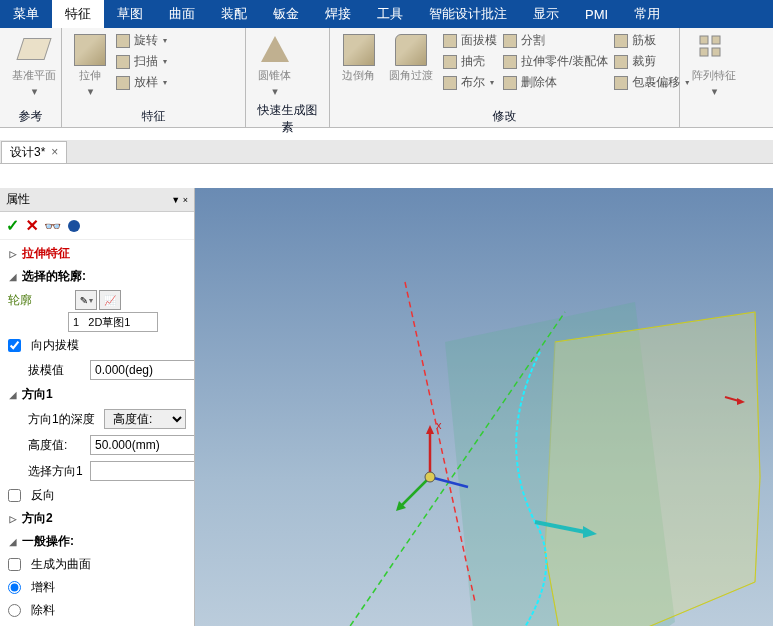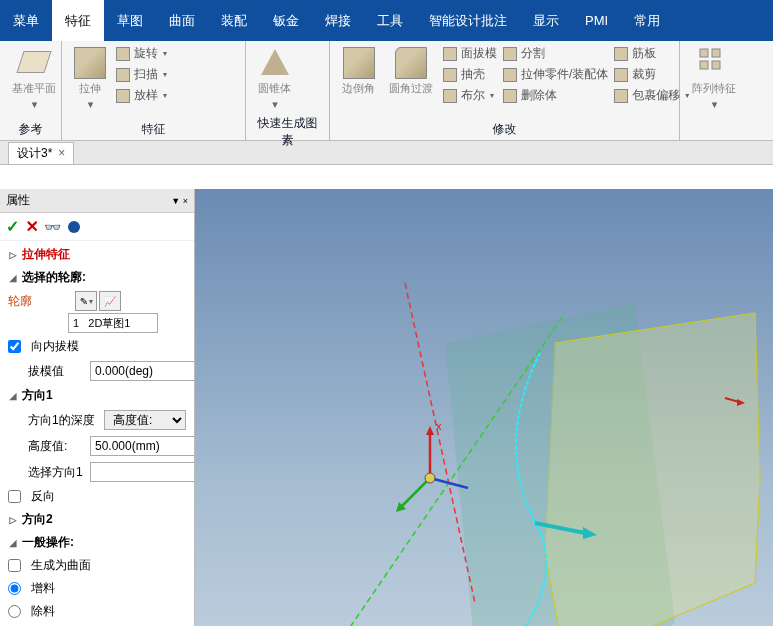--- a/index.html
+++ b/index.html
@@ -1,32 +1,32 @@
 <!DOCTYPE html>
 <html><head>
   <meta charset="utf-8">
   <style>
     * { margin: 0; padding: 0; box-sizing: border-box; font-family: "Microsoft YaHei", sans-serif; }
     body { width: 773px; height: 626px; overflow: hidden; background: #fff; font-size: 12px; }
     
-    .menubar { display: flex; height: 41px; background: #0f4f9e; color: #fff; align-items: flex-end; }
+    .menubar { display: flex; height: 28px; background: #0f4f9e; color: #fff; align-items: flex-end; }
     .menubar-item { padding: 0 13px; height: 100%; display: flex; align-items: center; cursor: pointer; font-size: 13px; }
     .menubar-item.active { background: #fff; color: #000; }
     
     .ribbon { display: flex; height: 100px; background: #f5f5f5; border-bottom: 1px solid #bbb; }
     .ribbon-group { border-right: 1px solid #bbb; padding: 4px 8px 2px; display: flex; flex-direction: column; }
     .ribbon-group-content { flex: 1; display: flex; align-items: flex-start; gap: 6px; }
     .ribbon-group-label { text-align: center; font-size: 12px; color: #0f172a; padding-top: 2px; }
     .ribbon-big { display: flex; flex-direction: column; align-items: center; gap: 2px; padding: 2px 4px; color: #888; }
     .ribbon-big .icon { width: 32px; height: 32px; }
     .ribbon-big span { font-size: 11px; white-space: nowrap; }
     .ribbon-col { display: flex; flex-direction: column; gap: 4px; }
     .ribbon-small { display: flex; align-items: center; gap: 4px; font-size: 12px; color: #555; white-space: nowrap; }
     
-    .tabbar { height: 24px; background: #e8e8e8; border-bottom: 1px solid #bbb; display: flex; align-items: center; padding-left: 8px; }
+    .tabbar { height: 24px; background: #e8e8e8; border-bottom: 1px solid #bbb; display: flex; align-items: center; padding-left: 1px; margin-top: 12px; }
     .doc-tab { background: #fff; border: 1px solid #bbb; border-bottom: none; padding: 2px 8px; display: flex; align-items: center; gap: 6px; font-size: 12px; }
     .doc-tab .close { cursor: pointer; color: #666; }
     
     .workspace { display: flex; height: 582px; margin-top: 24px; }
     .panel { width: 195px; border-right: 1px solid #bbb; background: #fff; display: flex; flex-direction: column; }
     .panel-header { background: #e8e8e8; padding: 3px 6px; display: flex; justify-content: space-between; align-items: center; font-size: 12px; border-bottom: 1px solid #ccc; }
     .panel-toolbar { padding: 4px 6px; display: flex; gap: 6px; align-items: center; border-bottom: 1px solid #eee; }
     .panel-body { flex: 1; overflow-y: auto; padding: 2px 0; }
     .tree-item { padding: 3px 8px; font-size: 12px; display: flex; align-items: center; gap: 4px; }
     .tree-item.header { font-weight: bold; color: #c00; }
@@ -223,21 +223,21 @@
       <div class="tree-item header">
         <span class="expander">▷</span>
         <span>拉伸特征</span>
       </div>
 
       <div class="tree-item section">
         <span class="expander">◢</span>
         <span>选择的轮廓:</span>
       </div>
       <div style="padding:2px 8px">
-        <div style="color:#c2410c;font-size:12px;display:inline-block">轮廓</div>
+        <div style="color:#4d7c0f;font-size:12px;display:inline-block">轮廓</div>
         <div class="sketch-toolbar" style="display:inline-flex;margin-left:40px">
           <div class="sketch-btn">✎<span class="dd">▾</span></div>
           <div class="sketch-btn">📈</div>
         </div>
         <input class="sketch-input" style="display: block;" value="1   2D草图1">
       </div>
 
       <div class="form-row" style="padding-left:8px">
         <input type="checkbox" checked="" style="">
         <span>向内拔模</span>

